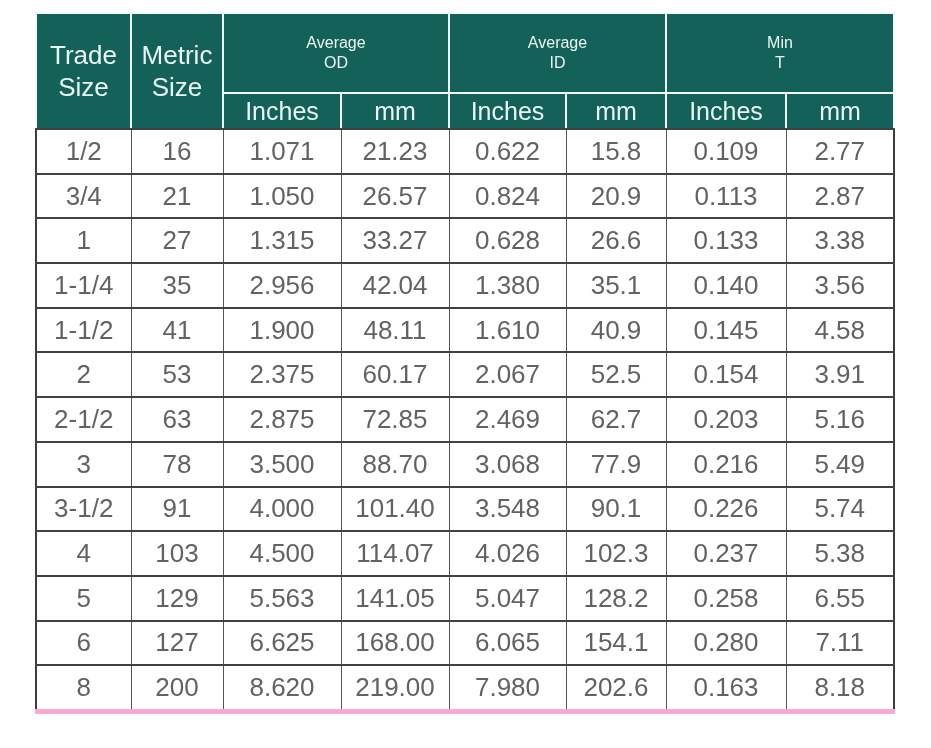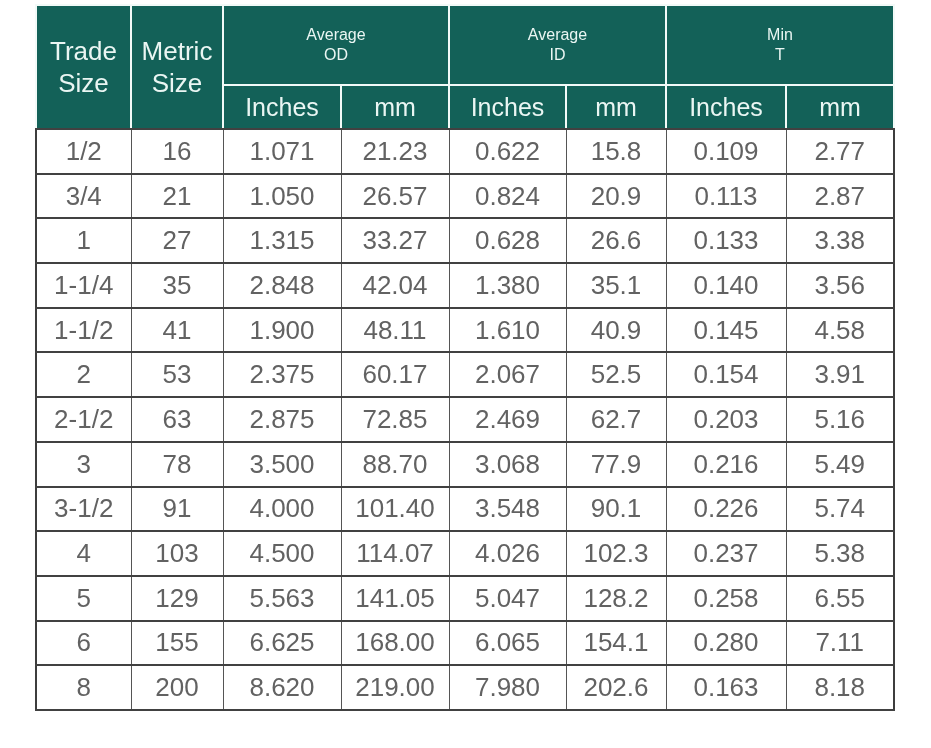--- a/index.html
+++ b/index.html
@@ -11,39 +11,39 @@
   .page {
     position: relative;
     width: 931px;
     height: 748px;
     background: #ffffff;
     overflow: hidden;
   }
   table.spec-table {
     position: absolute;
     left: 35px;
-    top: 4px;
+    top: 12px;
     width: 858px;
     border-collapse: collapse;
     table-layout: fixed;
     border-left: 2.5px solid #3d3d3d;
     border-right: 2.5px solid #3d3d3d;
-    border-bottom: 2px solid #f9a8d4;
+    border-bottom: 5px solid #f9a8d4;
   }
   thead th {
     background: #136158;
     color: #eaf6f3;
     font-weight: normal;
     border: 2px solid #f2faf8;
     vertical-align: middle;
     text-align: center;
     padding: 0;
   }
   thead tr.group-row { height: 80px; }
-  thead tr.sub-row   { height: 44px; }
+  thead tr.sub-row   { height: 36px; }
   thead th.group-th  { font-size: 16px; line-height: 1.25; }
   thead th.merged-th { font-size: 26px; line-height: 1.25; }
   thead th.sub-th    { font-size: 25px; }
   thead th.merged-th, thead tr.sub-row th { border-bottom: 2px solid #414141; }
   tbody td {
     height: 42.7px;
     text-align: center;
     vertical-align: middle;
     color: #626262;
     font-size: 26px;
@@ -133,21 +133,21 @@
       <td>33.27</td>
       <td>0.628</td>
       <td>26.6</td>
       <td>0.133</td>
       <td>3.38</td>
     </tr>
 
     <tr>
       <td>1-1/4</td>
       <td>35</td>
-      <td>2.848</td>
+      <td>2.956</td>
       <td>42.04</td>
       <td>1.380</td>
       <td>35.1</td>
       <td>0.140</td>
       <td>3.56</td>
     </tr>
 
     <tr>
       <td>1-1/2</td>
       <td>41</td>
@@ -220,21 +220,21 @@
       <td>5.563</td>
       <td>141.05</td>
       <td>5.047</td>
       <td>128.2</td>
       <td>0.258</td>
       <td>6.55</td>
     </tr>
 
     <tr>
       <td>6</td>
-      <td>155</td>
+      <td>127</td>
       <td>6.625</td>
       <td>168.00</td>
       <td>6.065</td>
       <td>154.1</td>
       <td>0.280</td>
       <td>7.11</td>
     </tr>
 
     <tr>
       <td>8</td>

